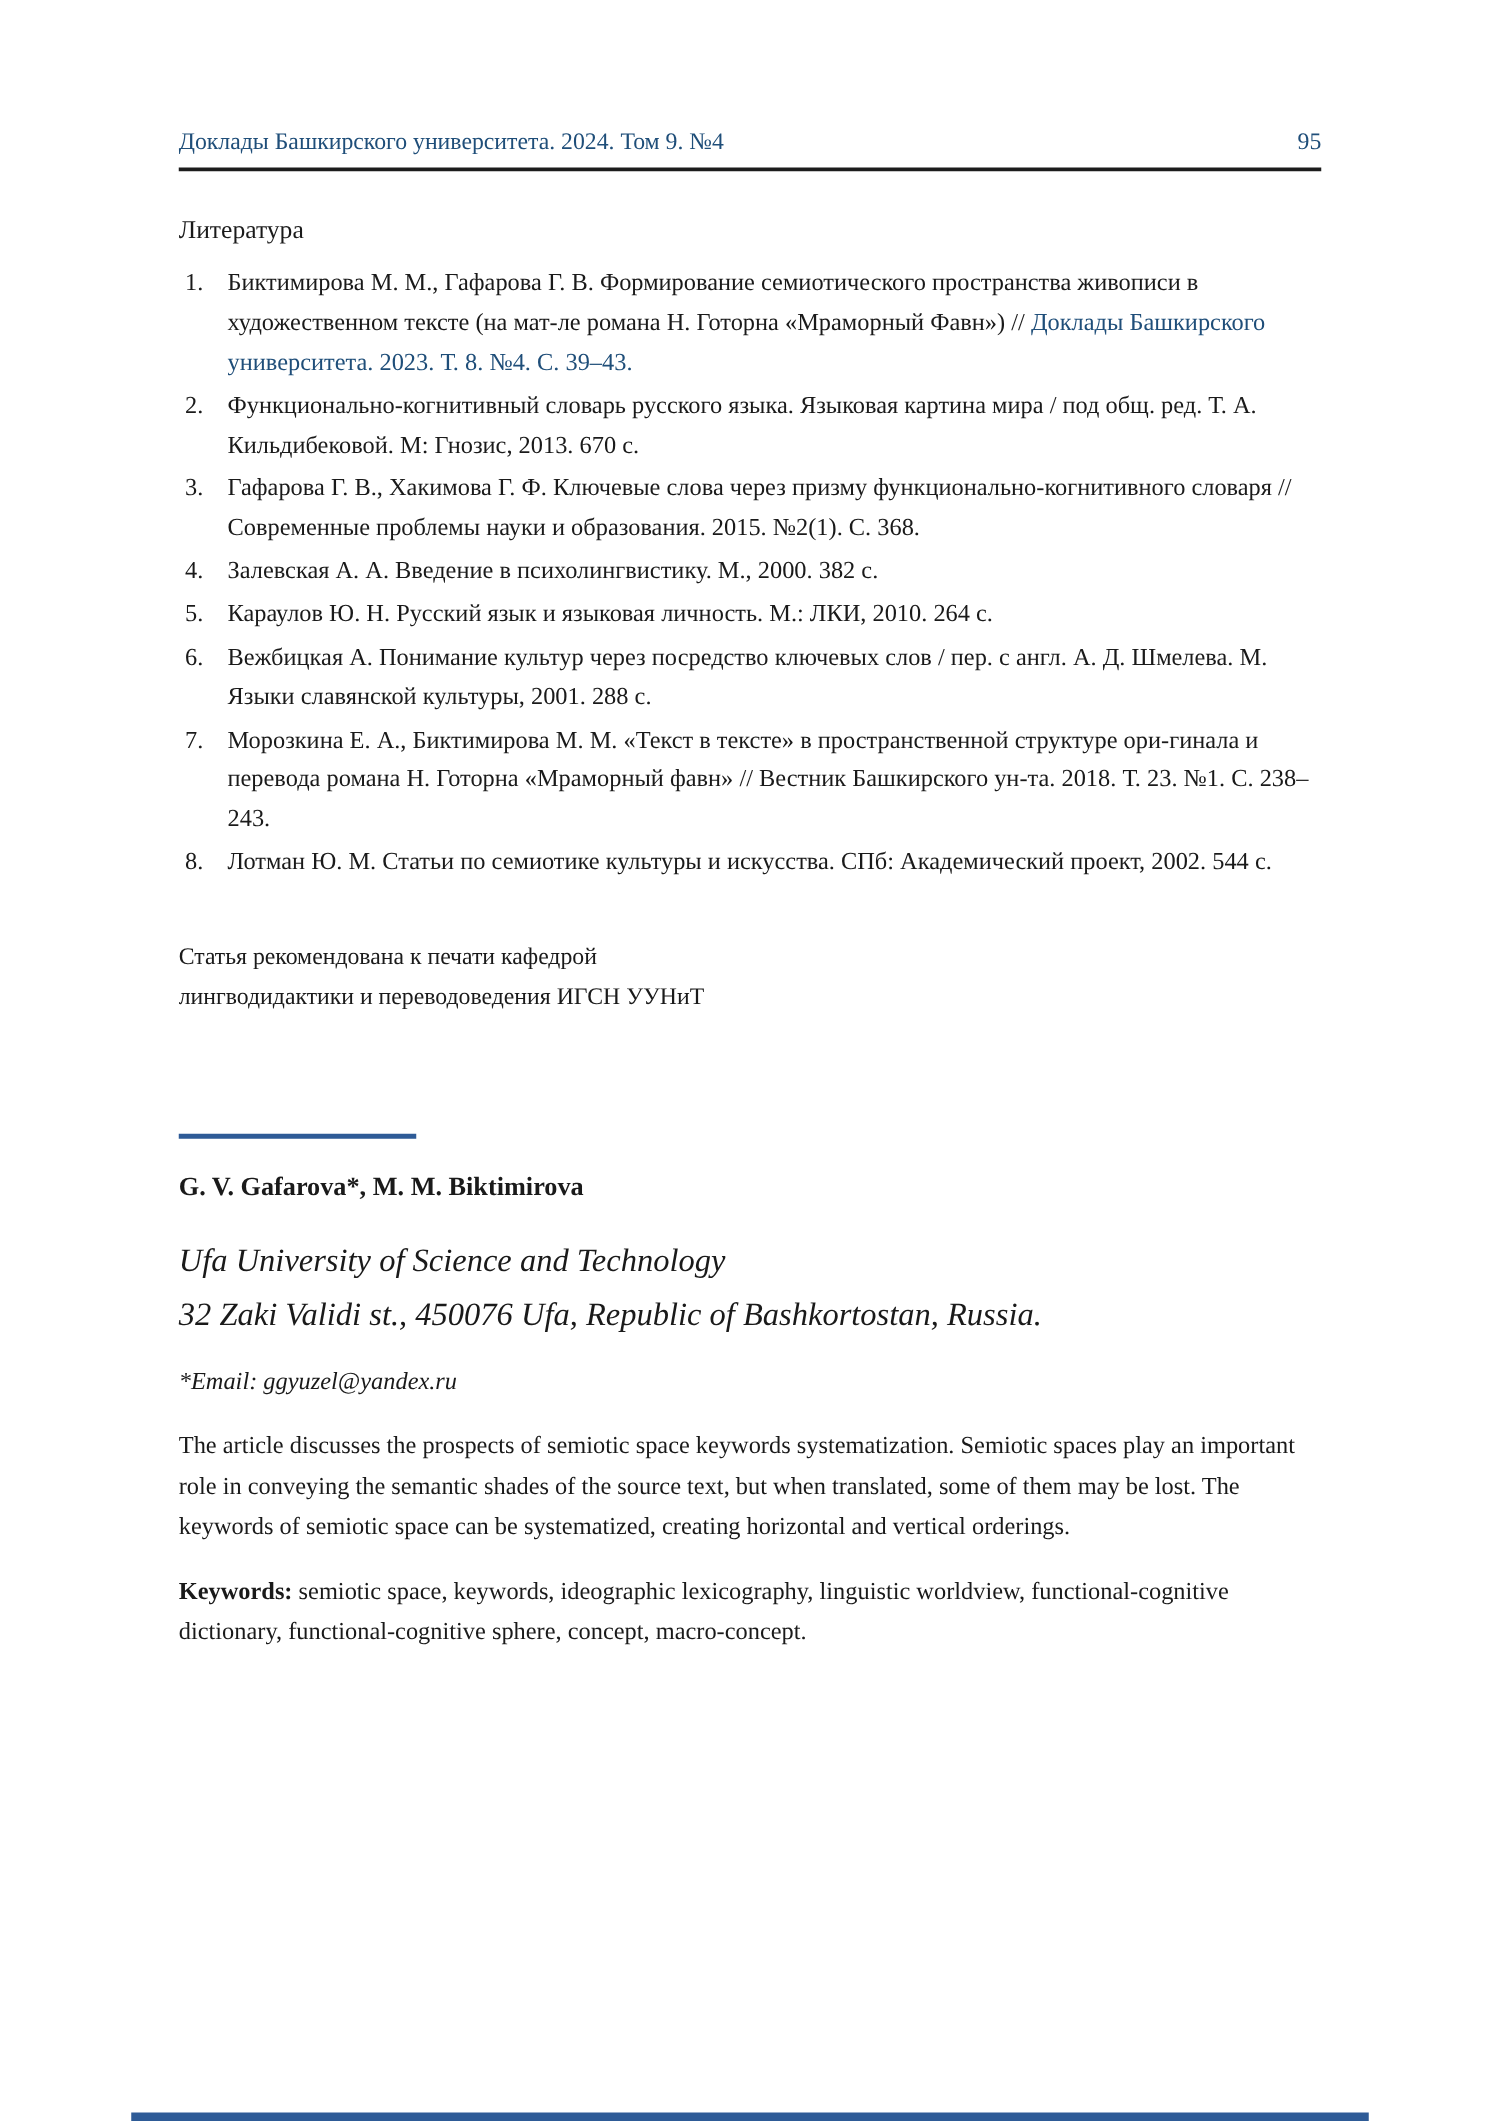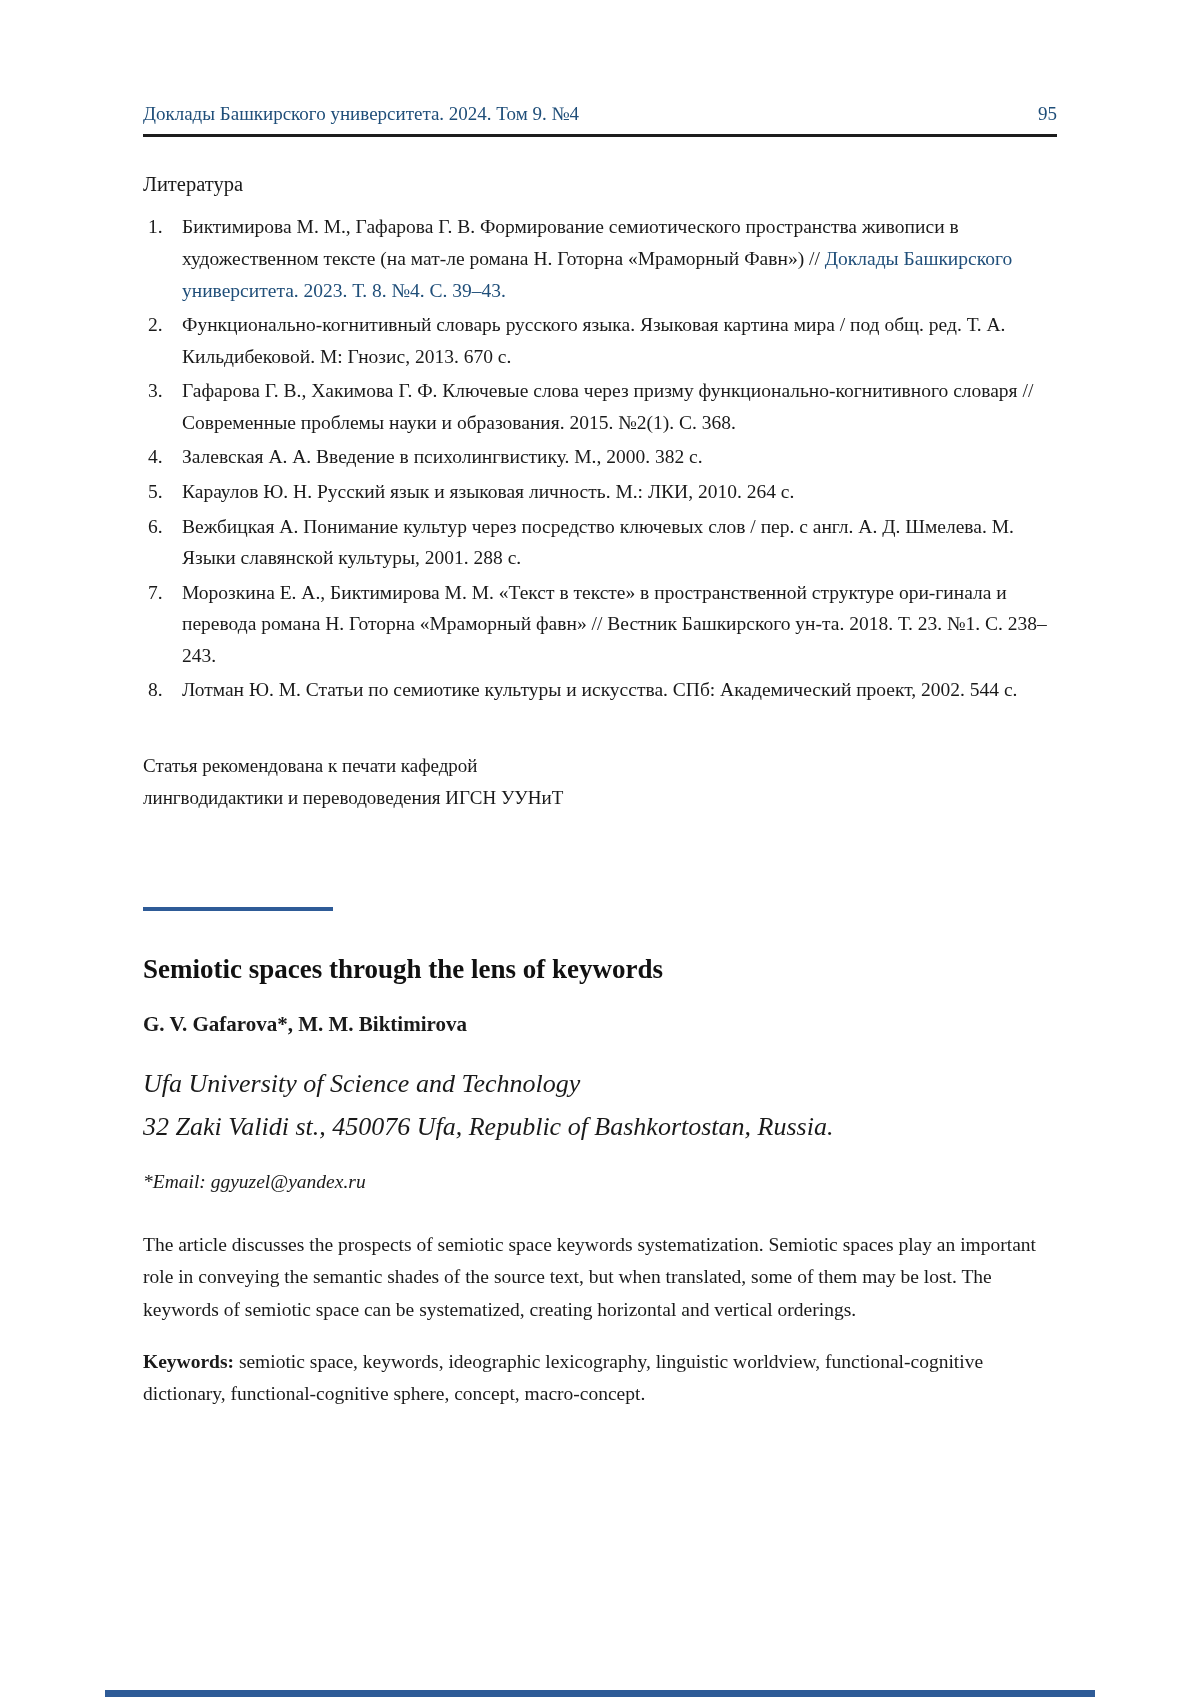--- a/index.html
+++ b/index.html
@@ -87,21 +87,21 @@
     font-style: italic;
     font-size: 26px;
     line-height: 1.65;
   }
   .email {
     margin-top: 22px;
     font-style: italic;
     font-size: 19.5px;
   }
   .abstract {
-    margin: 36px 0 0 0;
+    margin: 24px 0 0 0;
     font-size: 19.5px;
     line-height: 1.65;
   }
   .keywords {
     margin: 20px 0 16px 0;
     font-size: 19.5px;
     line-height: 1.65;
   }
   .keywords .kw-label { font-weight: bold; }
   .footer-bar {
@@ -162,21 +162,20 @@
     </li>
   </ol>
 
   <div class="recommendation">
     <div>Статья рекомендована к печати кафедрой</div>
     <div>лингводидактики и переводоведения ИГСН УУНиТ</div>
   </div>
 
   <div class="section-rule"></div>
 
-  <h1 class="en-title">Semiotic spaces through the lens of keywords</h1>
 
   <div class="authors">G. V. Gafarova*, M. M. Biktimirova</div>
 
   <div class="affiliation">
     <div>Ufa University of Science and Technology</div>
     <div>32 Zaki Validi st., 450076 Ufa, Republic of Bashkortostan, Russia.</div>
   </div>
 
   <div class="email">*Email: ggyuzel@yandex.ru</div>
 

